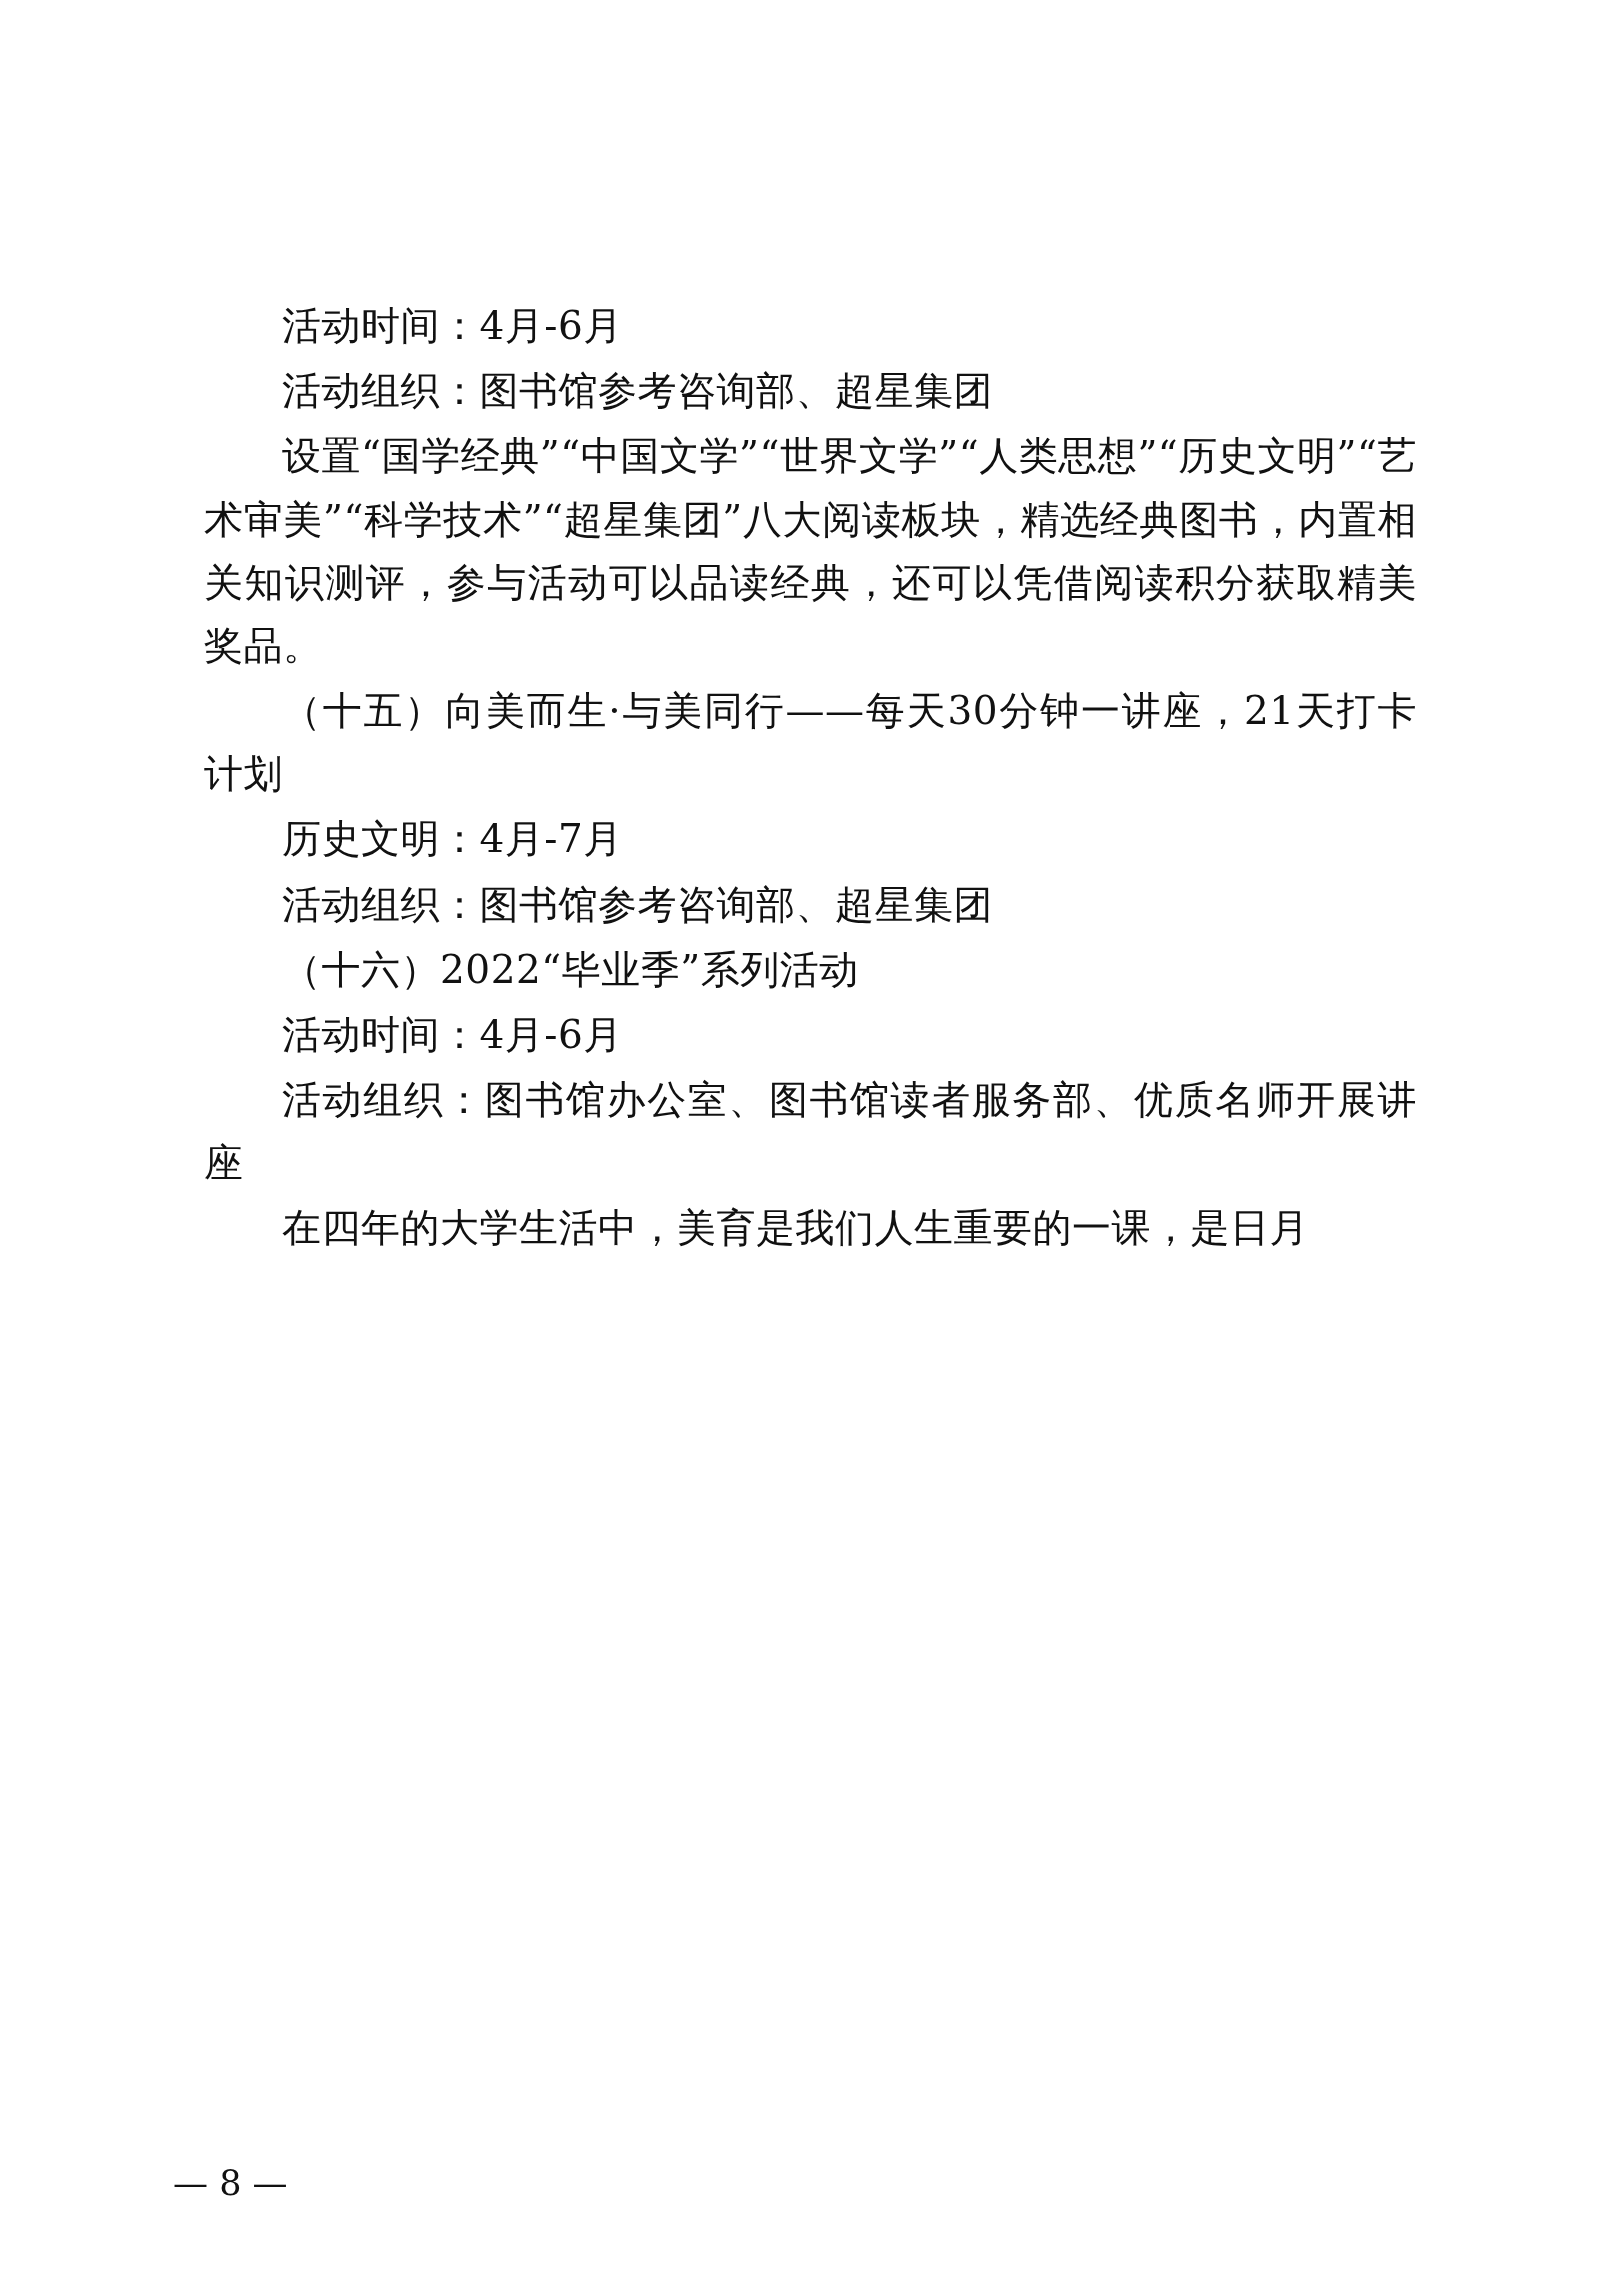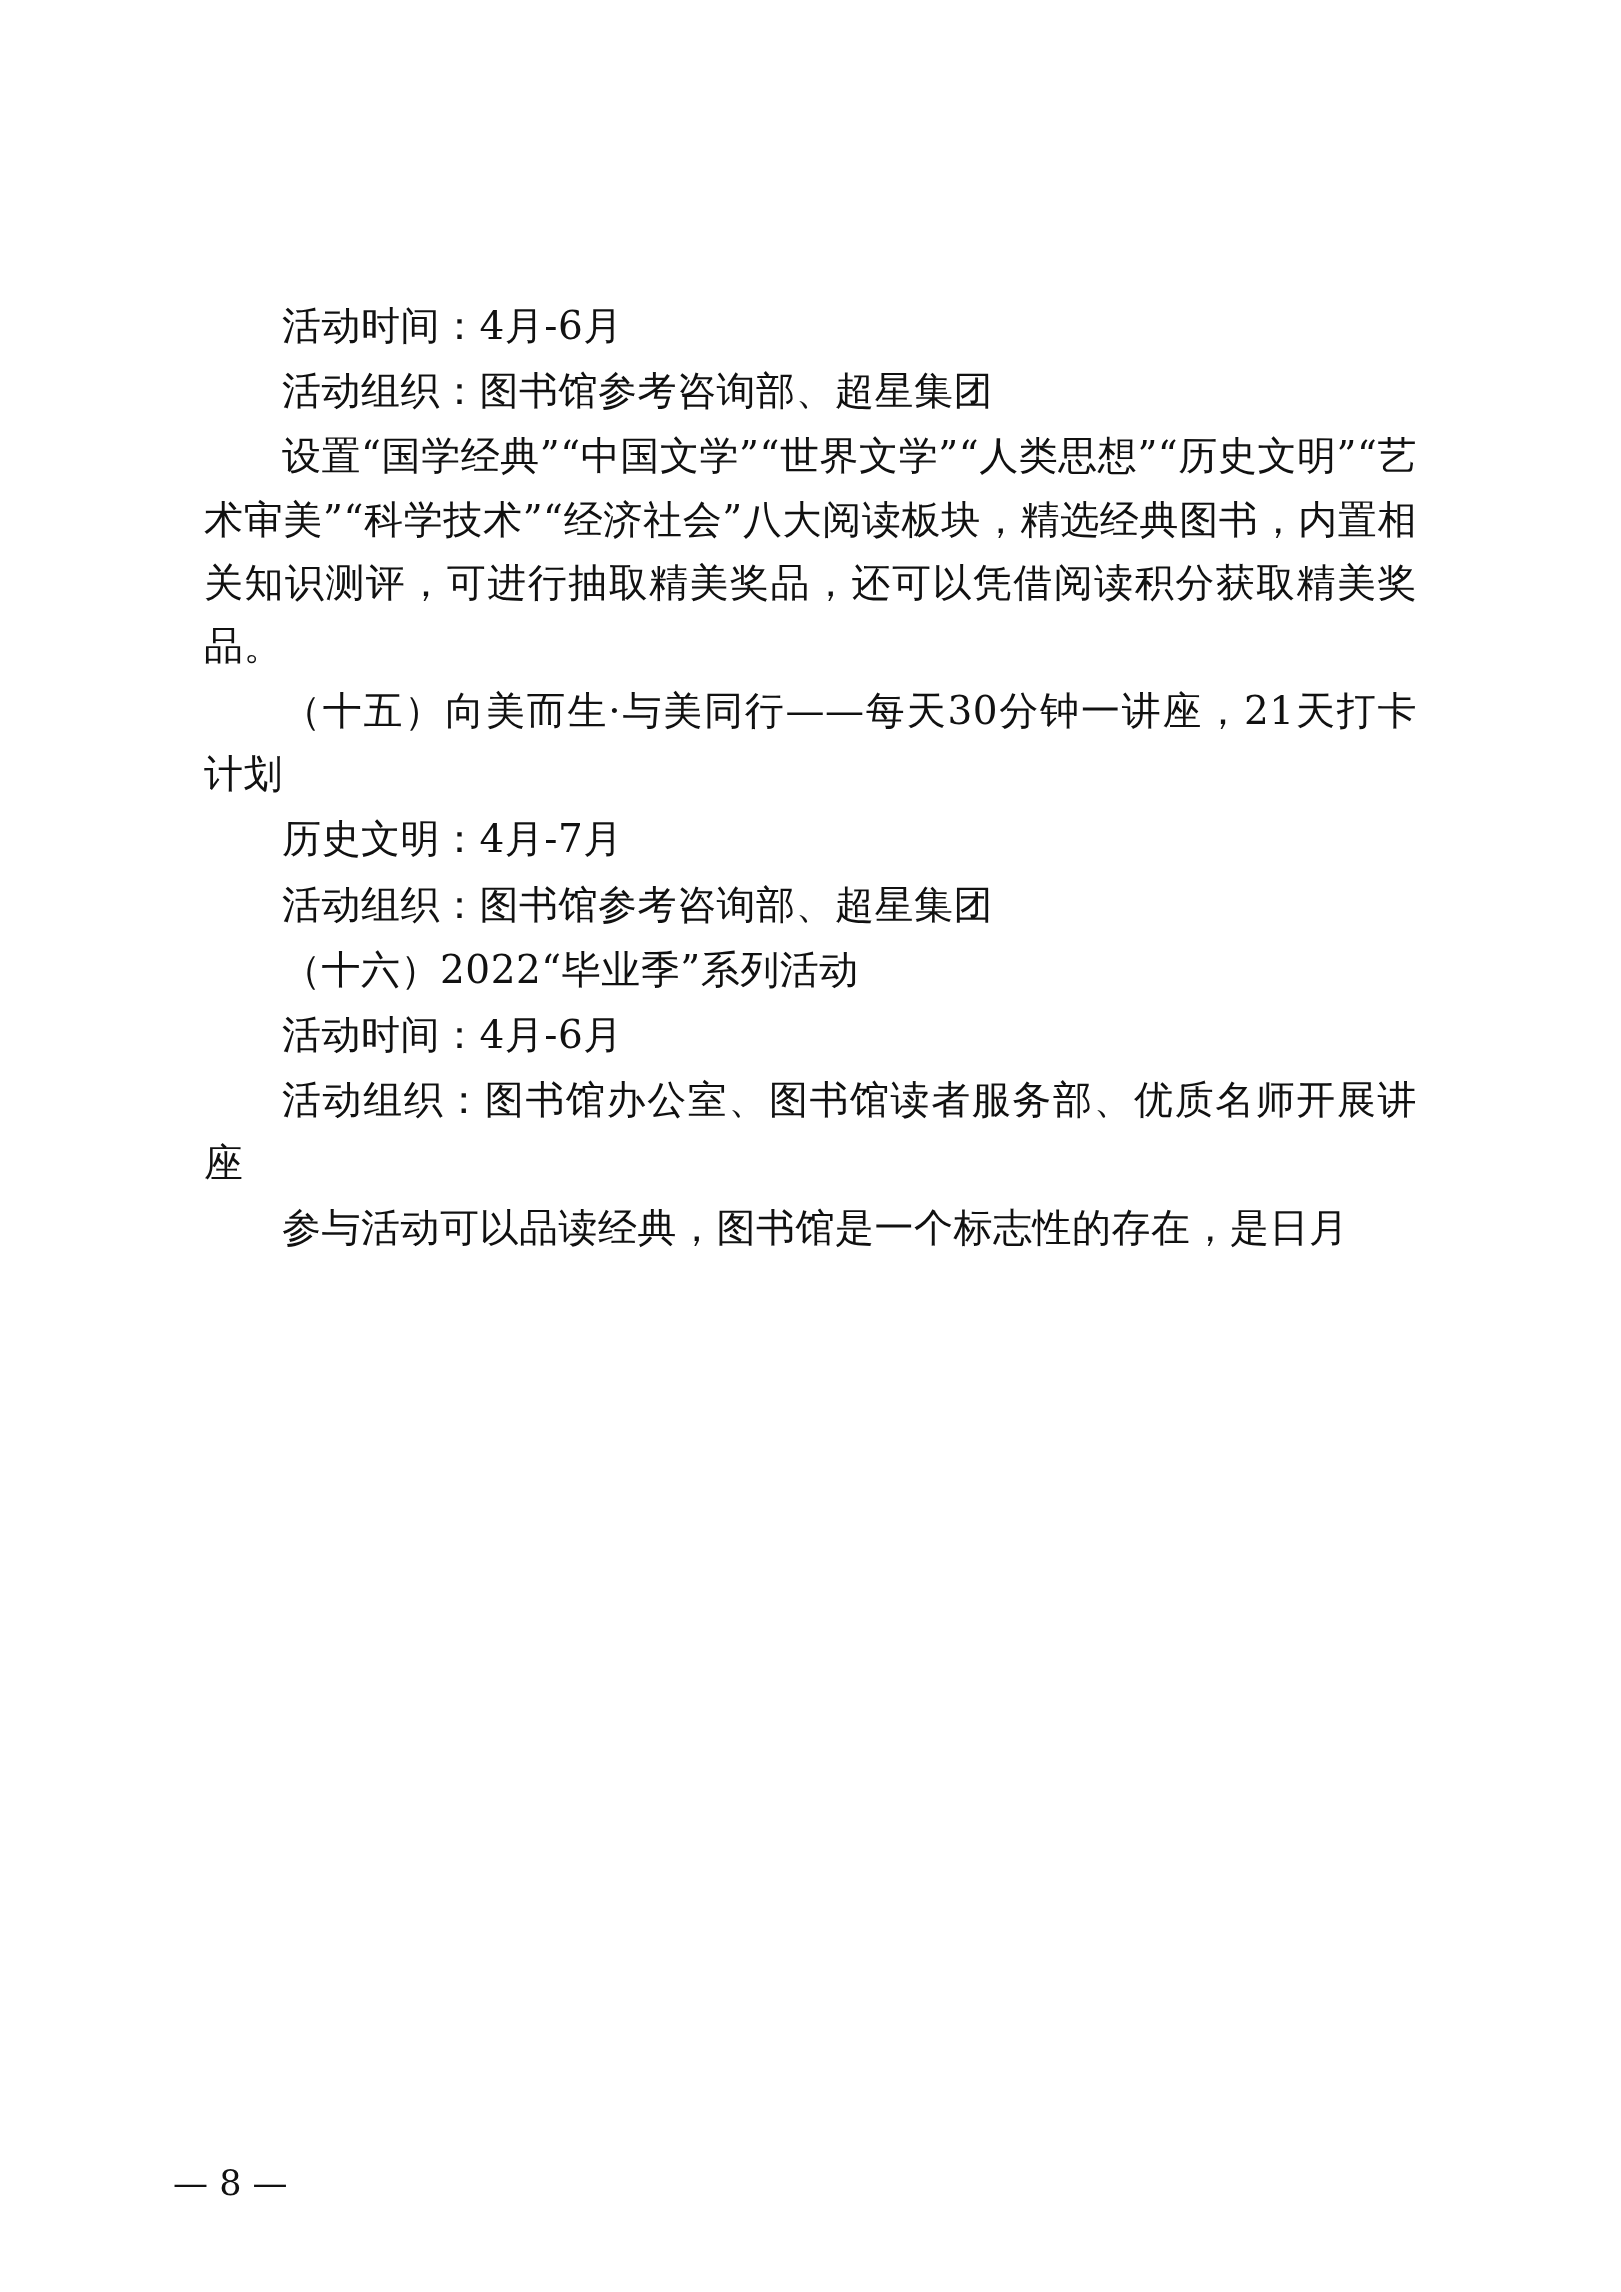--- a/index.html
+++ b/index.html
@@ -48,25 +48,25 @@
     font-family: "DejaVu Serif", serif;
   }
 </style>
 </head>
 <body>
 
 <div class="page">
   <div class="body-text">
     <p class="para">活动时间：4月-6月</p>
     <p class="para">活动组织：图书馆参考咨询部、超星集团</p>
-    <p class="para">设置“国学经典”“中国文学”“世界文学”“人类思想”“历史文明”“艺术审美”“科学技术”“经济社会”八大阅读板块，精选经典图书，内置相关知识测评，可进行抽取精美奖品，还可以凭借阅读积分获取精美奖品。</p>
+    <p class="para">设置“国学经典”“中国文学”“世界文学”“人类思想”“历史文明”“艺术审美”“科学技术”“超星集团”八大阅读板块，精选经典图书，内置相关知识测评，参与活动可以品读经典，还可以凭借阅读积分获取精美奖品。</p>
     <p class="para">（十五）向美而生·与美同行——每天30分钟一讲座，21天打卡计划</p>
     <p class="para">历史文明：4月-7月</p>
     <p class="para">活动组织：图书馆参考咨询部、超星集团</p>
     <p class="para">（十六）2022“毕业季”系列活动</p>
     <p class="para">活动时间：4月-6月</p>
     <p class="para">活动组织：图书馆办公室、图书馆读者服务部、优质名师开展讲座</p>
-    <p class="para">参与活动可以品读经典，图书馆是一个标志性的存在，是日月</p>
+    <p class="para">在四年的大学生活中，美育是我们人生重要的一课，是日月</p>
   </div>
 </div>
 
 <div class="page-number">— 8 —</div>
 
 
 </body></html>

